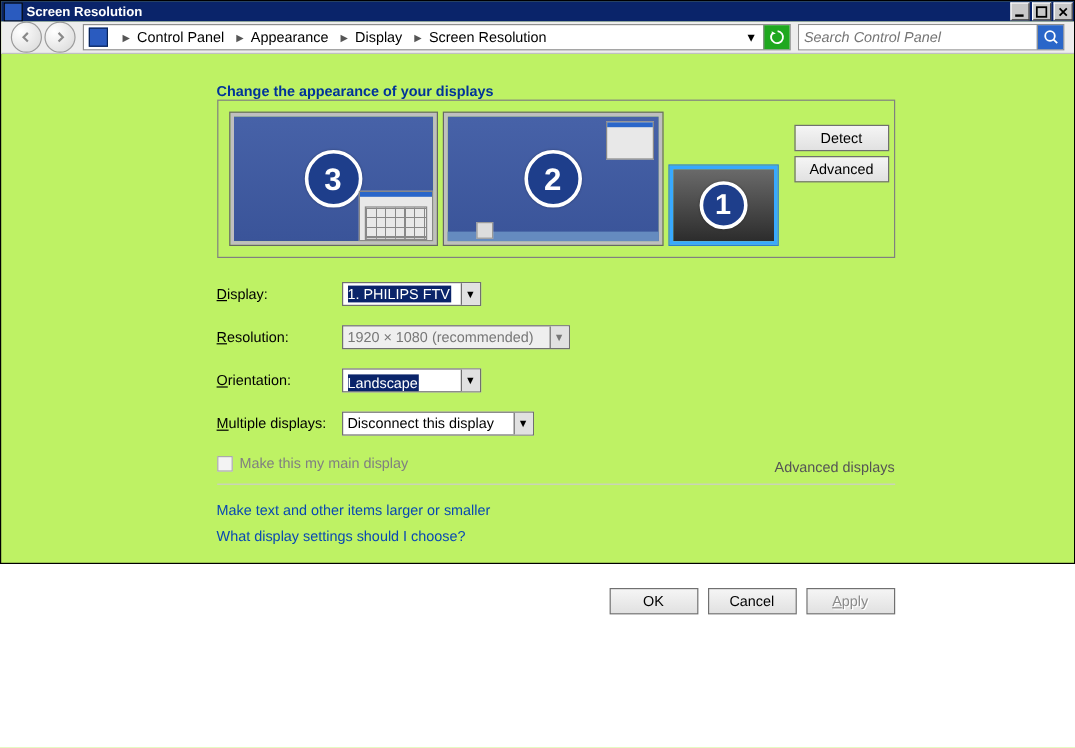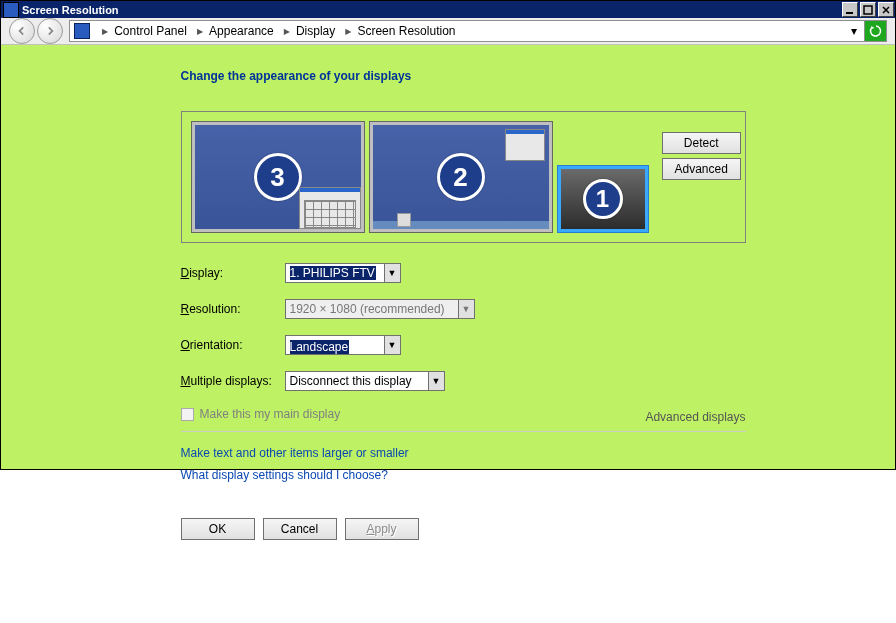--- a/index.html
+++ b/index.html
@@ -151,21 +151,21 @@
     padding-top: 24px;
   }
   .content-inner {
     width: 565px;
     margin-left: 30px;
   }
   h1 {
     font-size: 12px;
     font-weight: bold;
     color:#003399;
-    margin-bottom: 28px;
+    margin-bottom: 0;
   }
   .display-box {
     border: 1px solid #808080;
     padding: 10px;
     display: flex;
     align-items: flex-start;
     gap: 14px;
     margin-bottom: 20px;
   }
   .monitors-wrap {
@@ -260,21 +260,21 @@
   .select.disabled { color:#777; background:#efefef; }
   .w-display { width: 116px; }
   .w-res { width: 190px; justify-content: center; }
   .w-orient { width: 116px; align-items: flex-end; }
   .w-multi { width: 160px; }
   .checkbox-row { display:flex; align-items:center; color:#808080; gap:6px; margin-bottom:6px;}
   .chk { width:13px; height:13px; border:1px solid #aaa; background:#f3f3f3; }
   .adv-row { display:flex; justify-content:space-between; align-items:baseline; border-bottom:1px solid #ccc; padding-bottom:4px; margin-bottom:14px;}
   .link { color:#0948b3; cursor:pointer; }
   .links-sec { display:flex; flex-direction:column; gap:8px; margin-bottom:34px;}
-  .bottom-btns { display:flex; gap:8px;margin-top:36px;}
+  .bottom-btns { display:flex; justify-content:flex-end; gap:8px;margin-top:36px;}
   .bottom-btns .btn { width: 74px; }
   .btn.disabled { color:#8a8a8a; text-shadow: 1px 1px #fff; }
 </style>
 </head>
 <body>
 
 <div class="window">
 
   <div class="titlebar">
     <span class="icon"></span>
@@ -331,20 +331,29 @@
         </span>
       <span style="flex:1"></span>
       <div class="addr-drop">▾</div>
       <div class="refresh">
         <svg width="14" height="14" viewBox="0 0 14 14">
             <path d="M7 2 A5 5 0 1 1 2.5 4" stroke="#fff" stroke-width="1.5" fill="none"></path>
             <path d="M2 2 L2.5 5 L5.5 4 Z" fill="#fff"></path>
           </svg>
       </div>
     </div>
+    <div class="searchbar">
+      <input placeholder="Search Control Panel" style="">
+      <div class="searchgo">
+        <svg width="14" height="14" viewBox="0 0 14 14">
+            <circle cx="6" cy="6" r="4" stroke="#fff" stroke-width="1.5" fill="none"></circle>
+            <path d="M9 9 L12 12" stroke="#fff" stroke-width="1.5"></path>
+          </svg>
+      </div>
+    </div>
   </div>
 
   <div class="content">
     <div class="content-inner">
       <h1>Change the appearance of your displays</h1>
 
       <div class="display-box">
         <div class="monitors-wrap">
           <div class="monitor mon3">
             <div class="mon-num">3</div>

